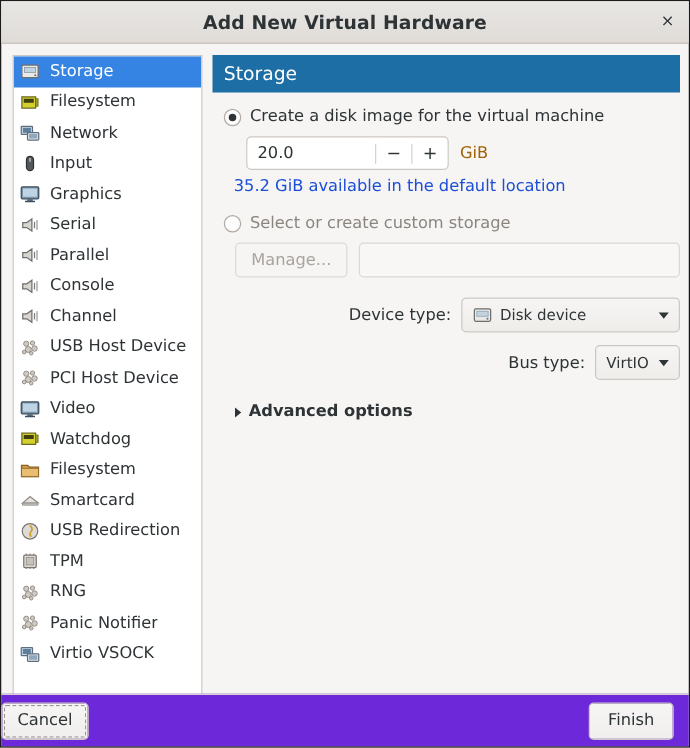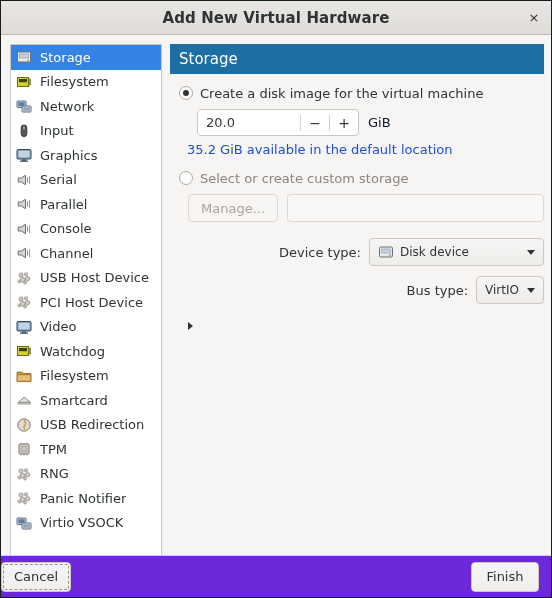--- a/index.html
+++ b/index.html
@@ -119,21 +119,21 @@
     width: 374px;
     box-sizing: border-box;
   }
   .panel-body {
     padding: 12px 0 0 9px;
     width: 374px;
     box-sizing: border-box;
   }
   .radio-row {
     display: flex;
-    align-items: flex-start;
+    align-items: flex-end;
     margin-bottom: 8px;
   }
   .radio {
     width: 14px;
     height: 14px;
     border-radius: 50%;
     border: 1px solid #b1aaa3;
     background: #fdfdfd;
     box-sizing: border-box;
     margin-right: 7px;
@@ -188,21 +188,21 @@
     border-left: 1px solid #d8d2cd;
     background: #ffffff;
     font-size: 14px;
     color: #2e3436;
     cursor: pointer;
     box-sizing: border-box;
   }
   .unit {
     margin-left: 9px;
     font-size: 13px;
-    color: #0f172a;
+    color: #a16207;
   }
   .avail {
     margin: 0 0 14px 8px;
     font-size: 13px;
     color: #1d4ed8;
   }
   .manage-row {
     display: flex;
     align-items: center;
     margin: 1px 0 16px 9px;
@@ -564,20 +564,21 @@
         <div class="field-row">
           <span class="field-label">Bus type:</span>
           <div class="combo">
             <span>VirtIO</span>
             <span class="caret"></span>
           </div>
         </div>
 
         <div class="advanced">
           <span class="tri"></span>
+          <span class="advanced-label">Advanced options</span>
         </div>
 
       </div>
     </div>
 
     <div class="footer">
       <button class="btn focused">Cancel</button>
       <button class="btn">Finish</button>
     </div>
 

